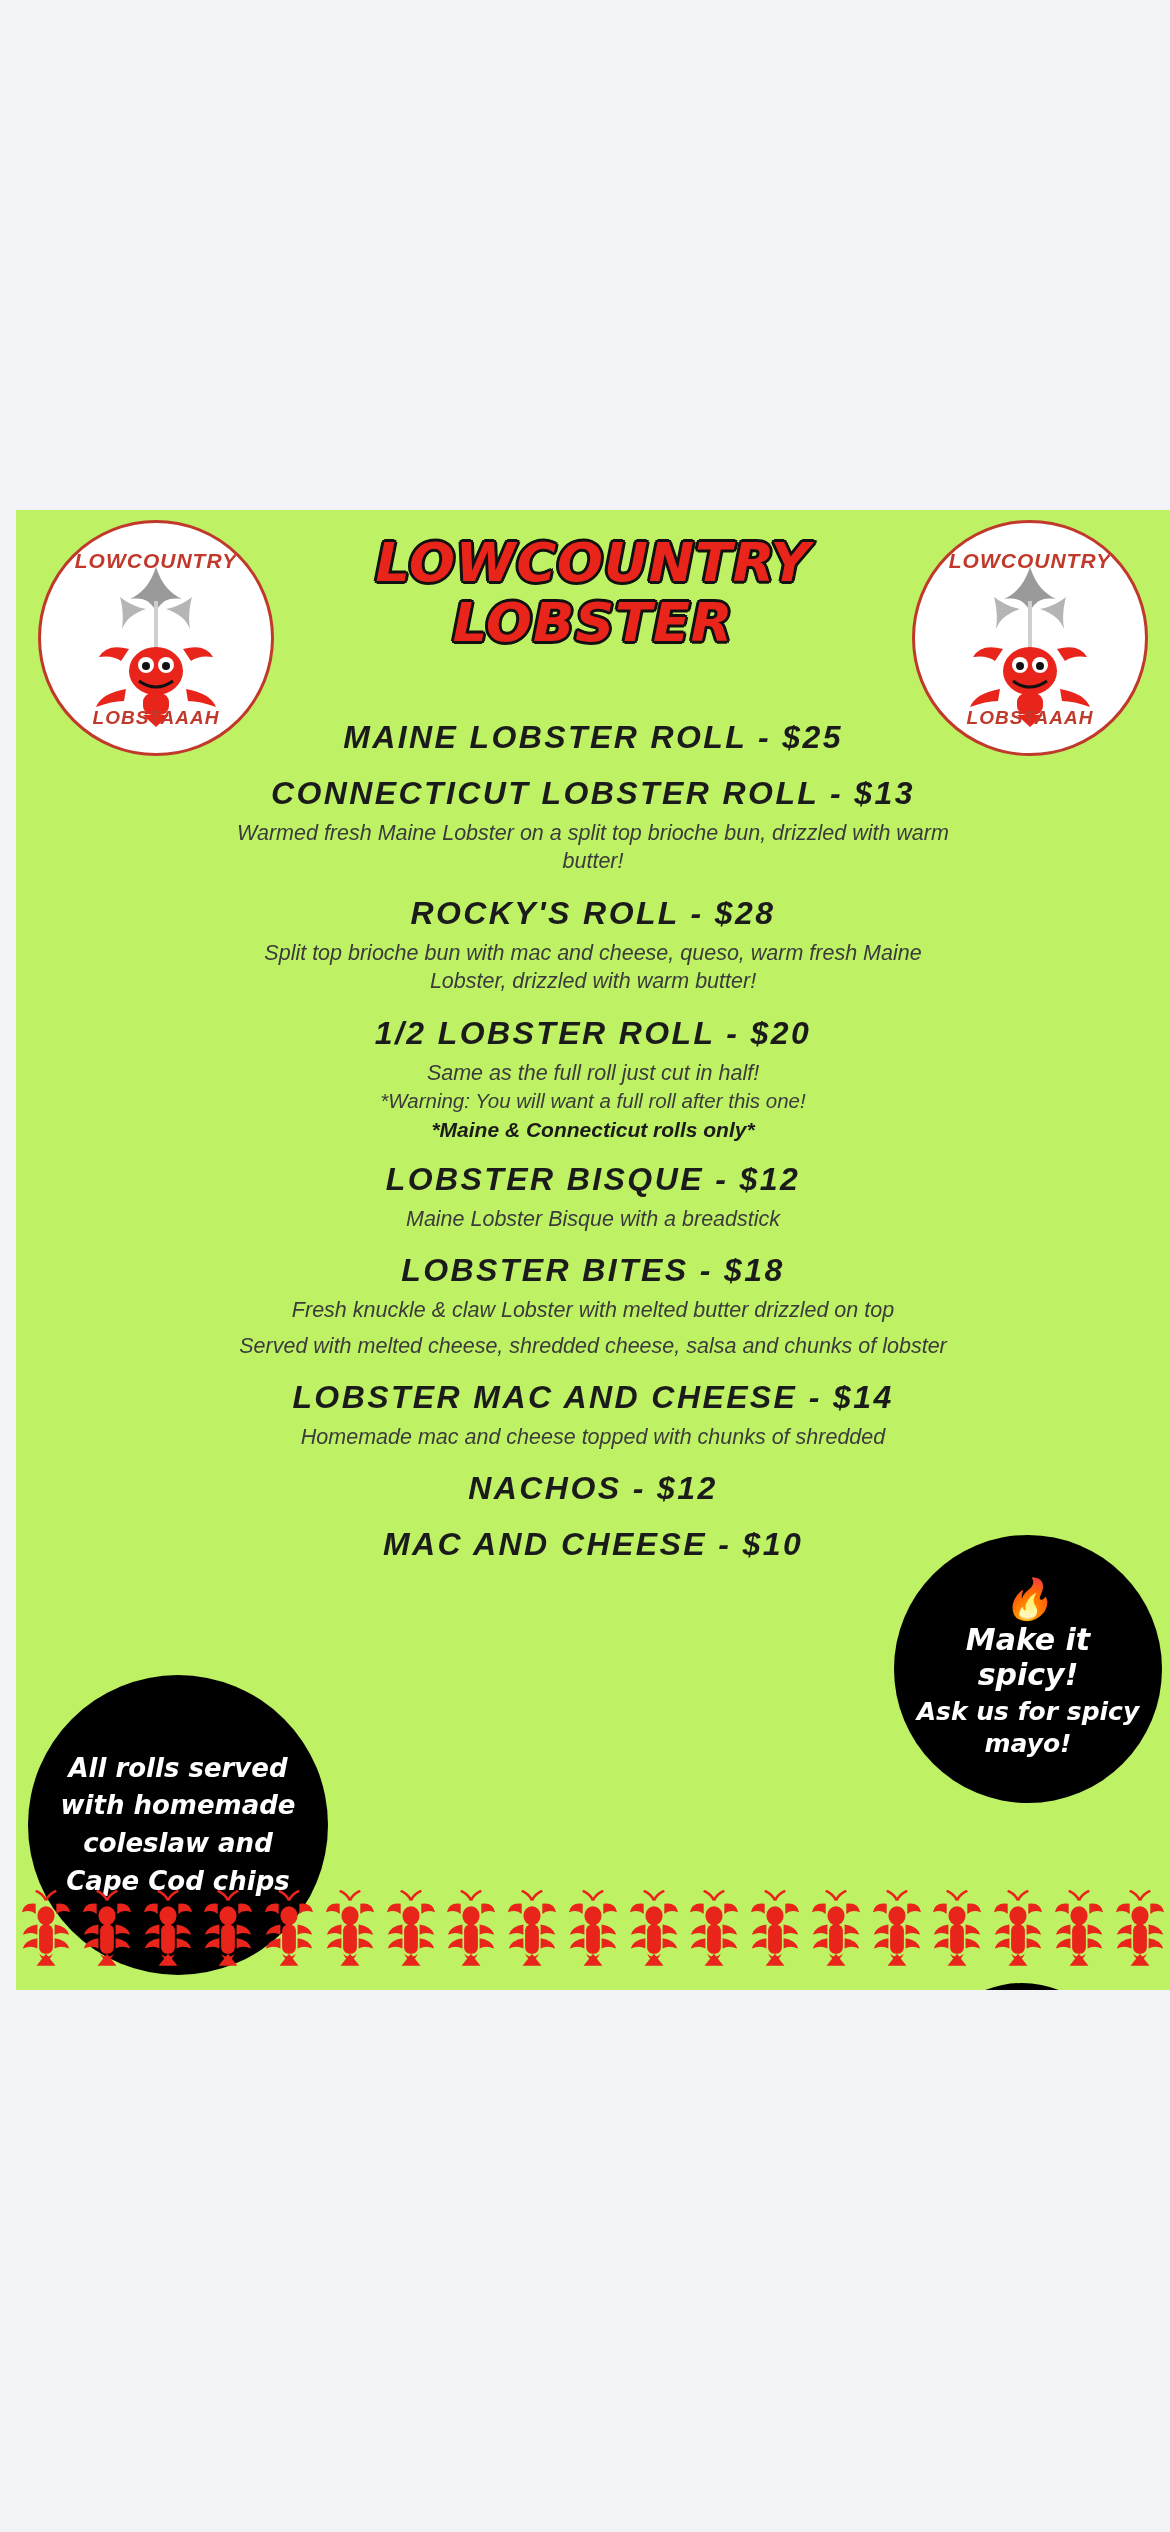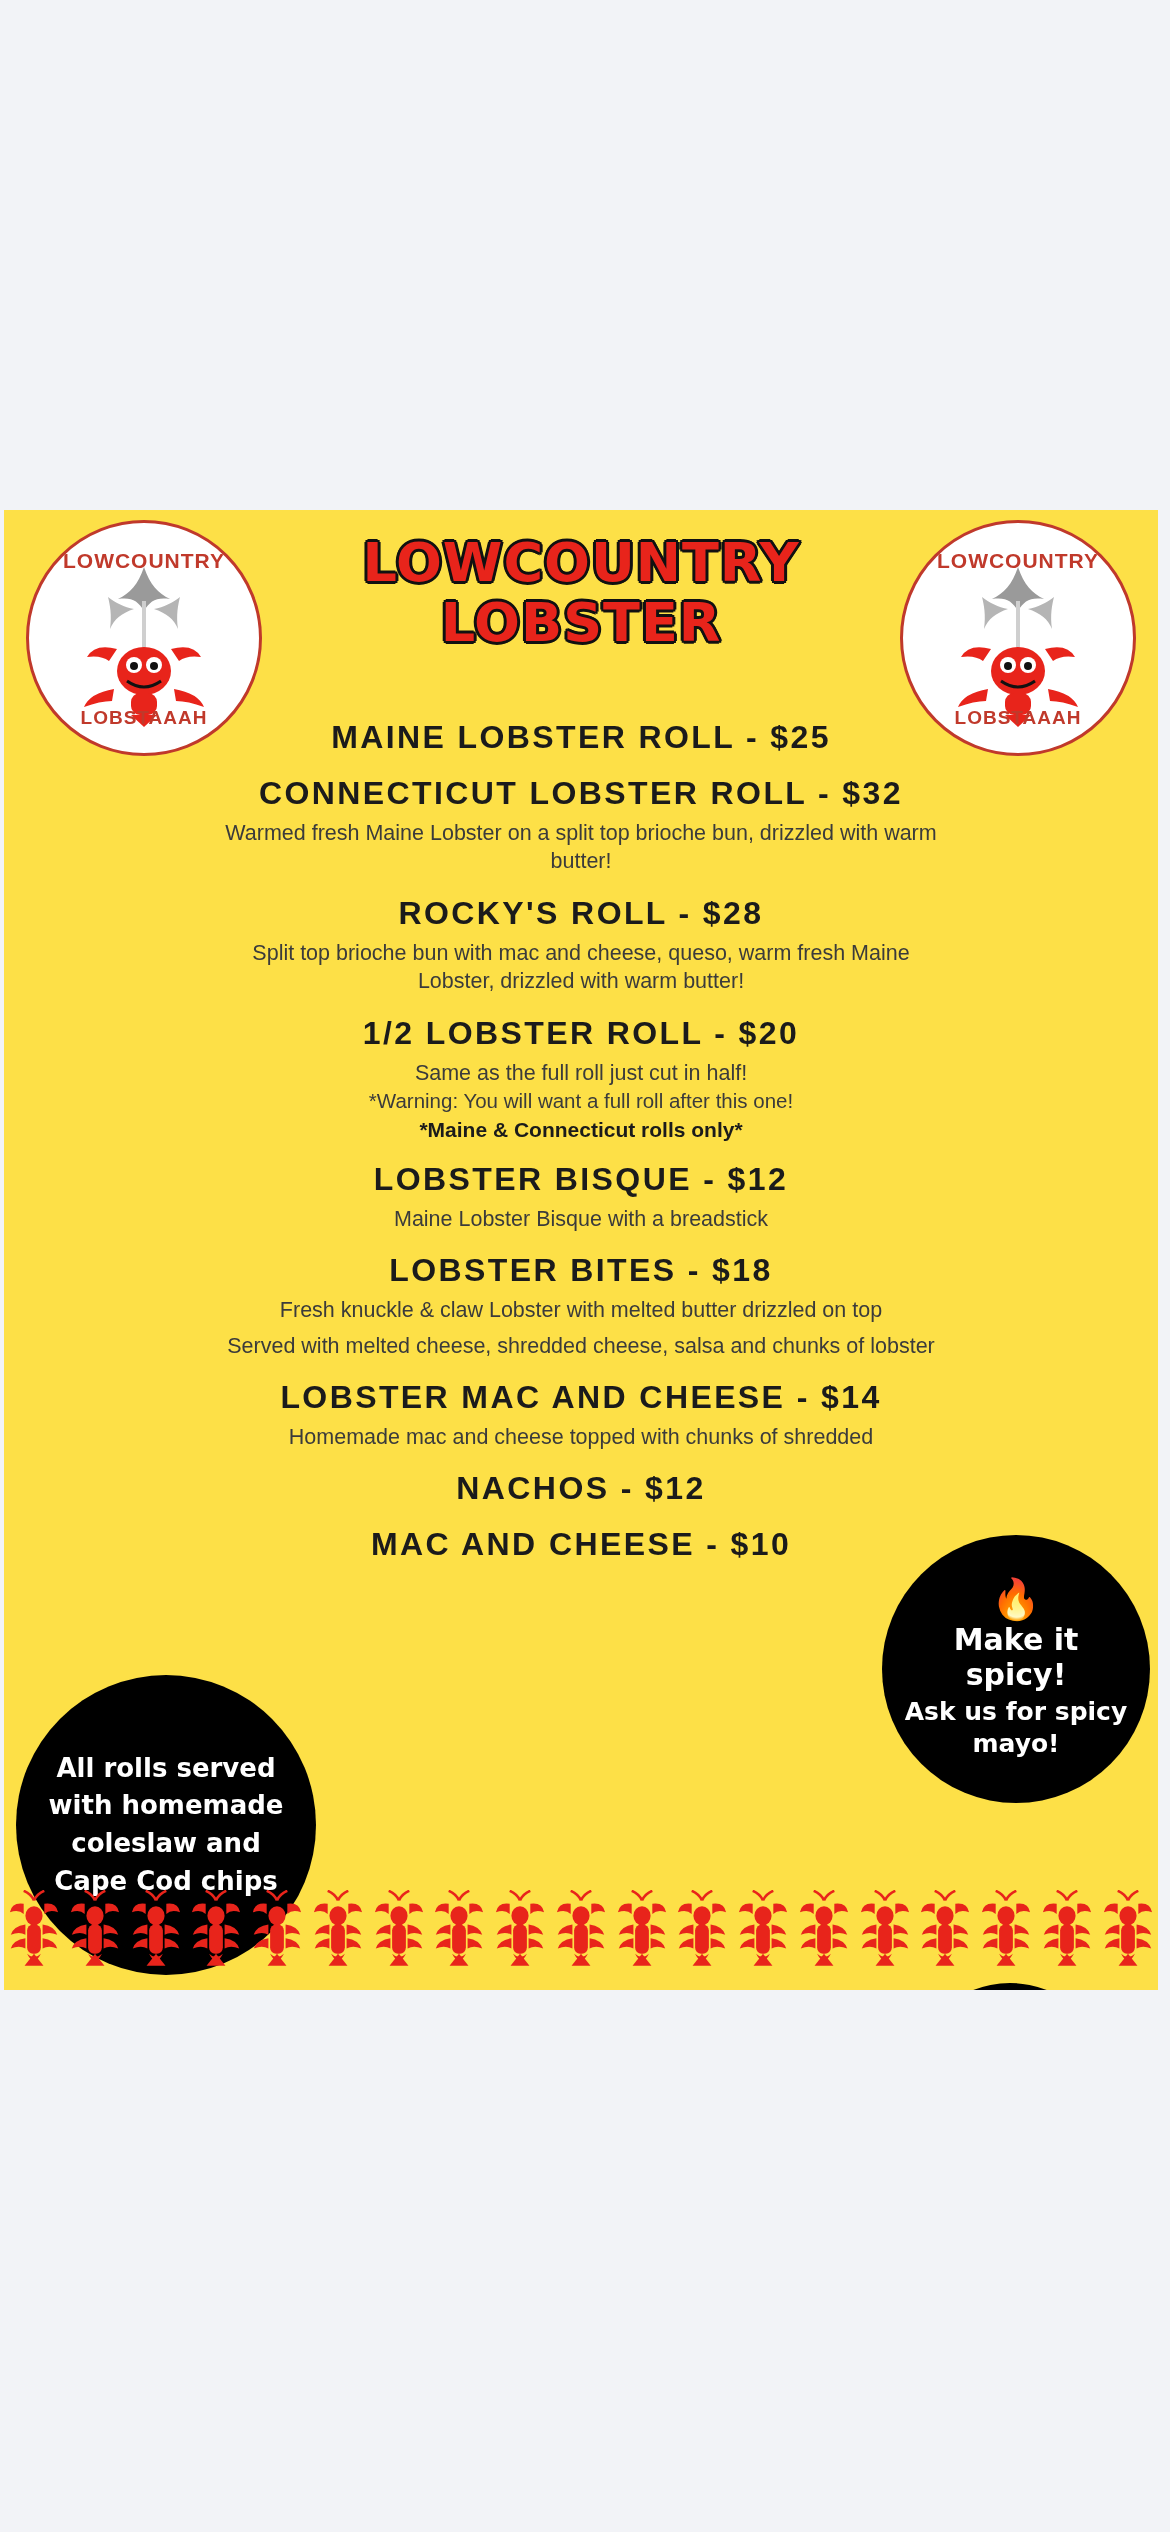--- a/index.html
+++ b/index.html
@@ -4,24 +4,25 @@
 <style>
   * { box-sizing: border-box; }
   html, body {
     margin: 0; padding: 0;
     width: 1170px; height: 2532px;
     background: #f2f3f7;
     font-family: "Liberation Sans", sans-serif;
   }
   #menu-card {
     position: absolute;
-    left: 4px; top: 510px;
+    left: 16px; top: 510px;
     width: 1154px; height: 1480px;
-    background: #fde047;
+    background: #bef264;
     overflow: hidden;
+    font-style: italic;
   }
 
   
   .logo {
     position: absolute;
     width: 236px; height: 236px;
     border-radius: 50%;
     background: #ffffff;
     border: 3px solid #c0392b;
     overflow: hidden;
@@ -212,21 +213,21 @@
 
   <div id="title-wrap">
     <div class="title-line">LOWCOUNTRY</div>
     <div class="title-line second">LOBSTER</div>
   </div>
 
   <div id="menu-body">
 
     <div class="item-name">MAINE LOBSTER ROLL - $25</div>
 
-    <div class="item-name">CONNECTICUT LOBSTER ROLL - $32</div>
+    <div class="item-name">CONNECTICUT LOBSTER ROLL - $13</div>
     <div class="item-desc">Warmed fresh Maine Lobster on a split top brioche bun, drizzled with warm butter!</div>
 
     <div class="item-name">ROCKY'S ROLL - $28</div>
     <div class="item-desc">Split top brioche bun with mac and cheese, queso, warm fresh Maine Lobster, drizzled with warm butter!</div>
 
     <div class="item-name">1/2 LOBSTER ROLL - $20</div>
     <div class="item-desc">Same as the full roll just cut in half!</div>
     <div class="item-note">*Warning: You will want a full roll after this one!</div>
     <div class="item-note bold">*Maine &amp; Connecticut rolls only*</div>
 

